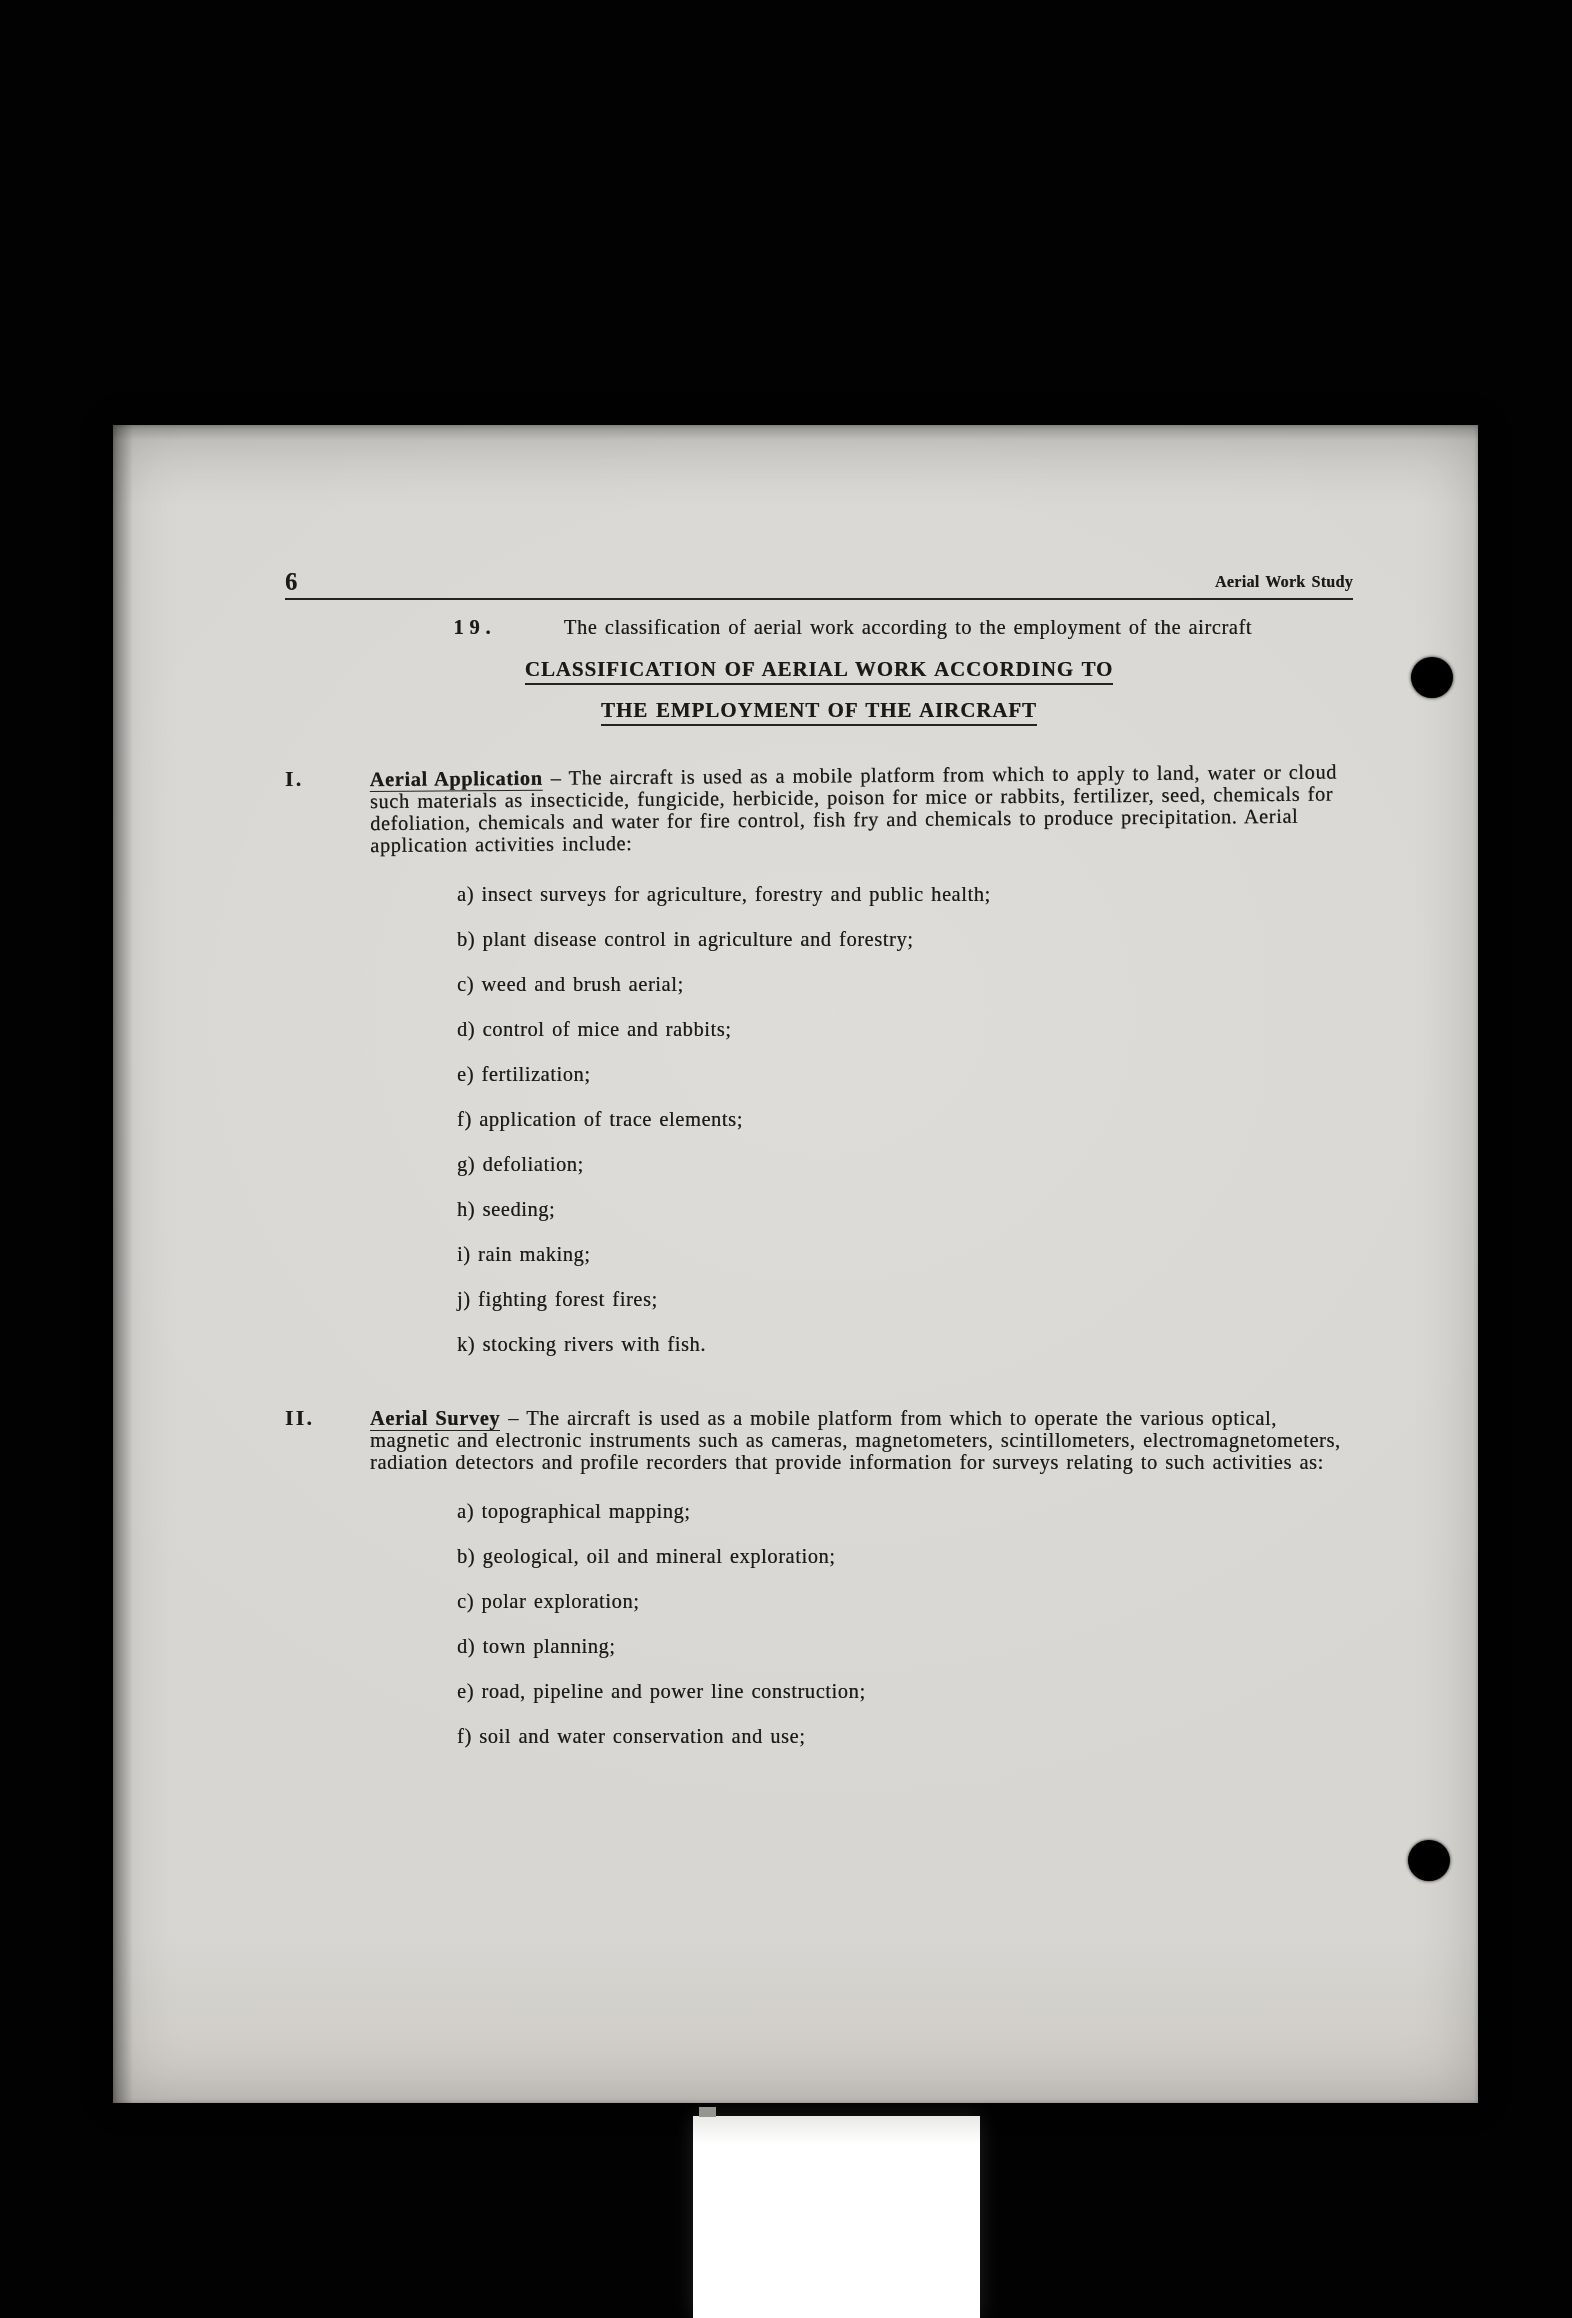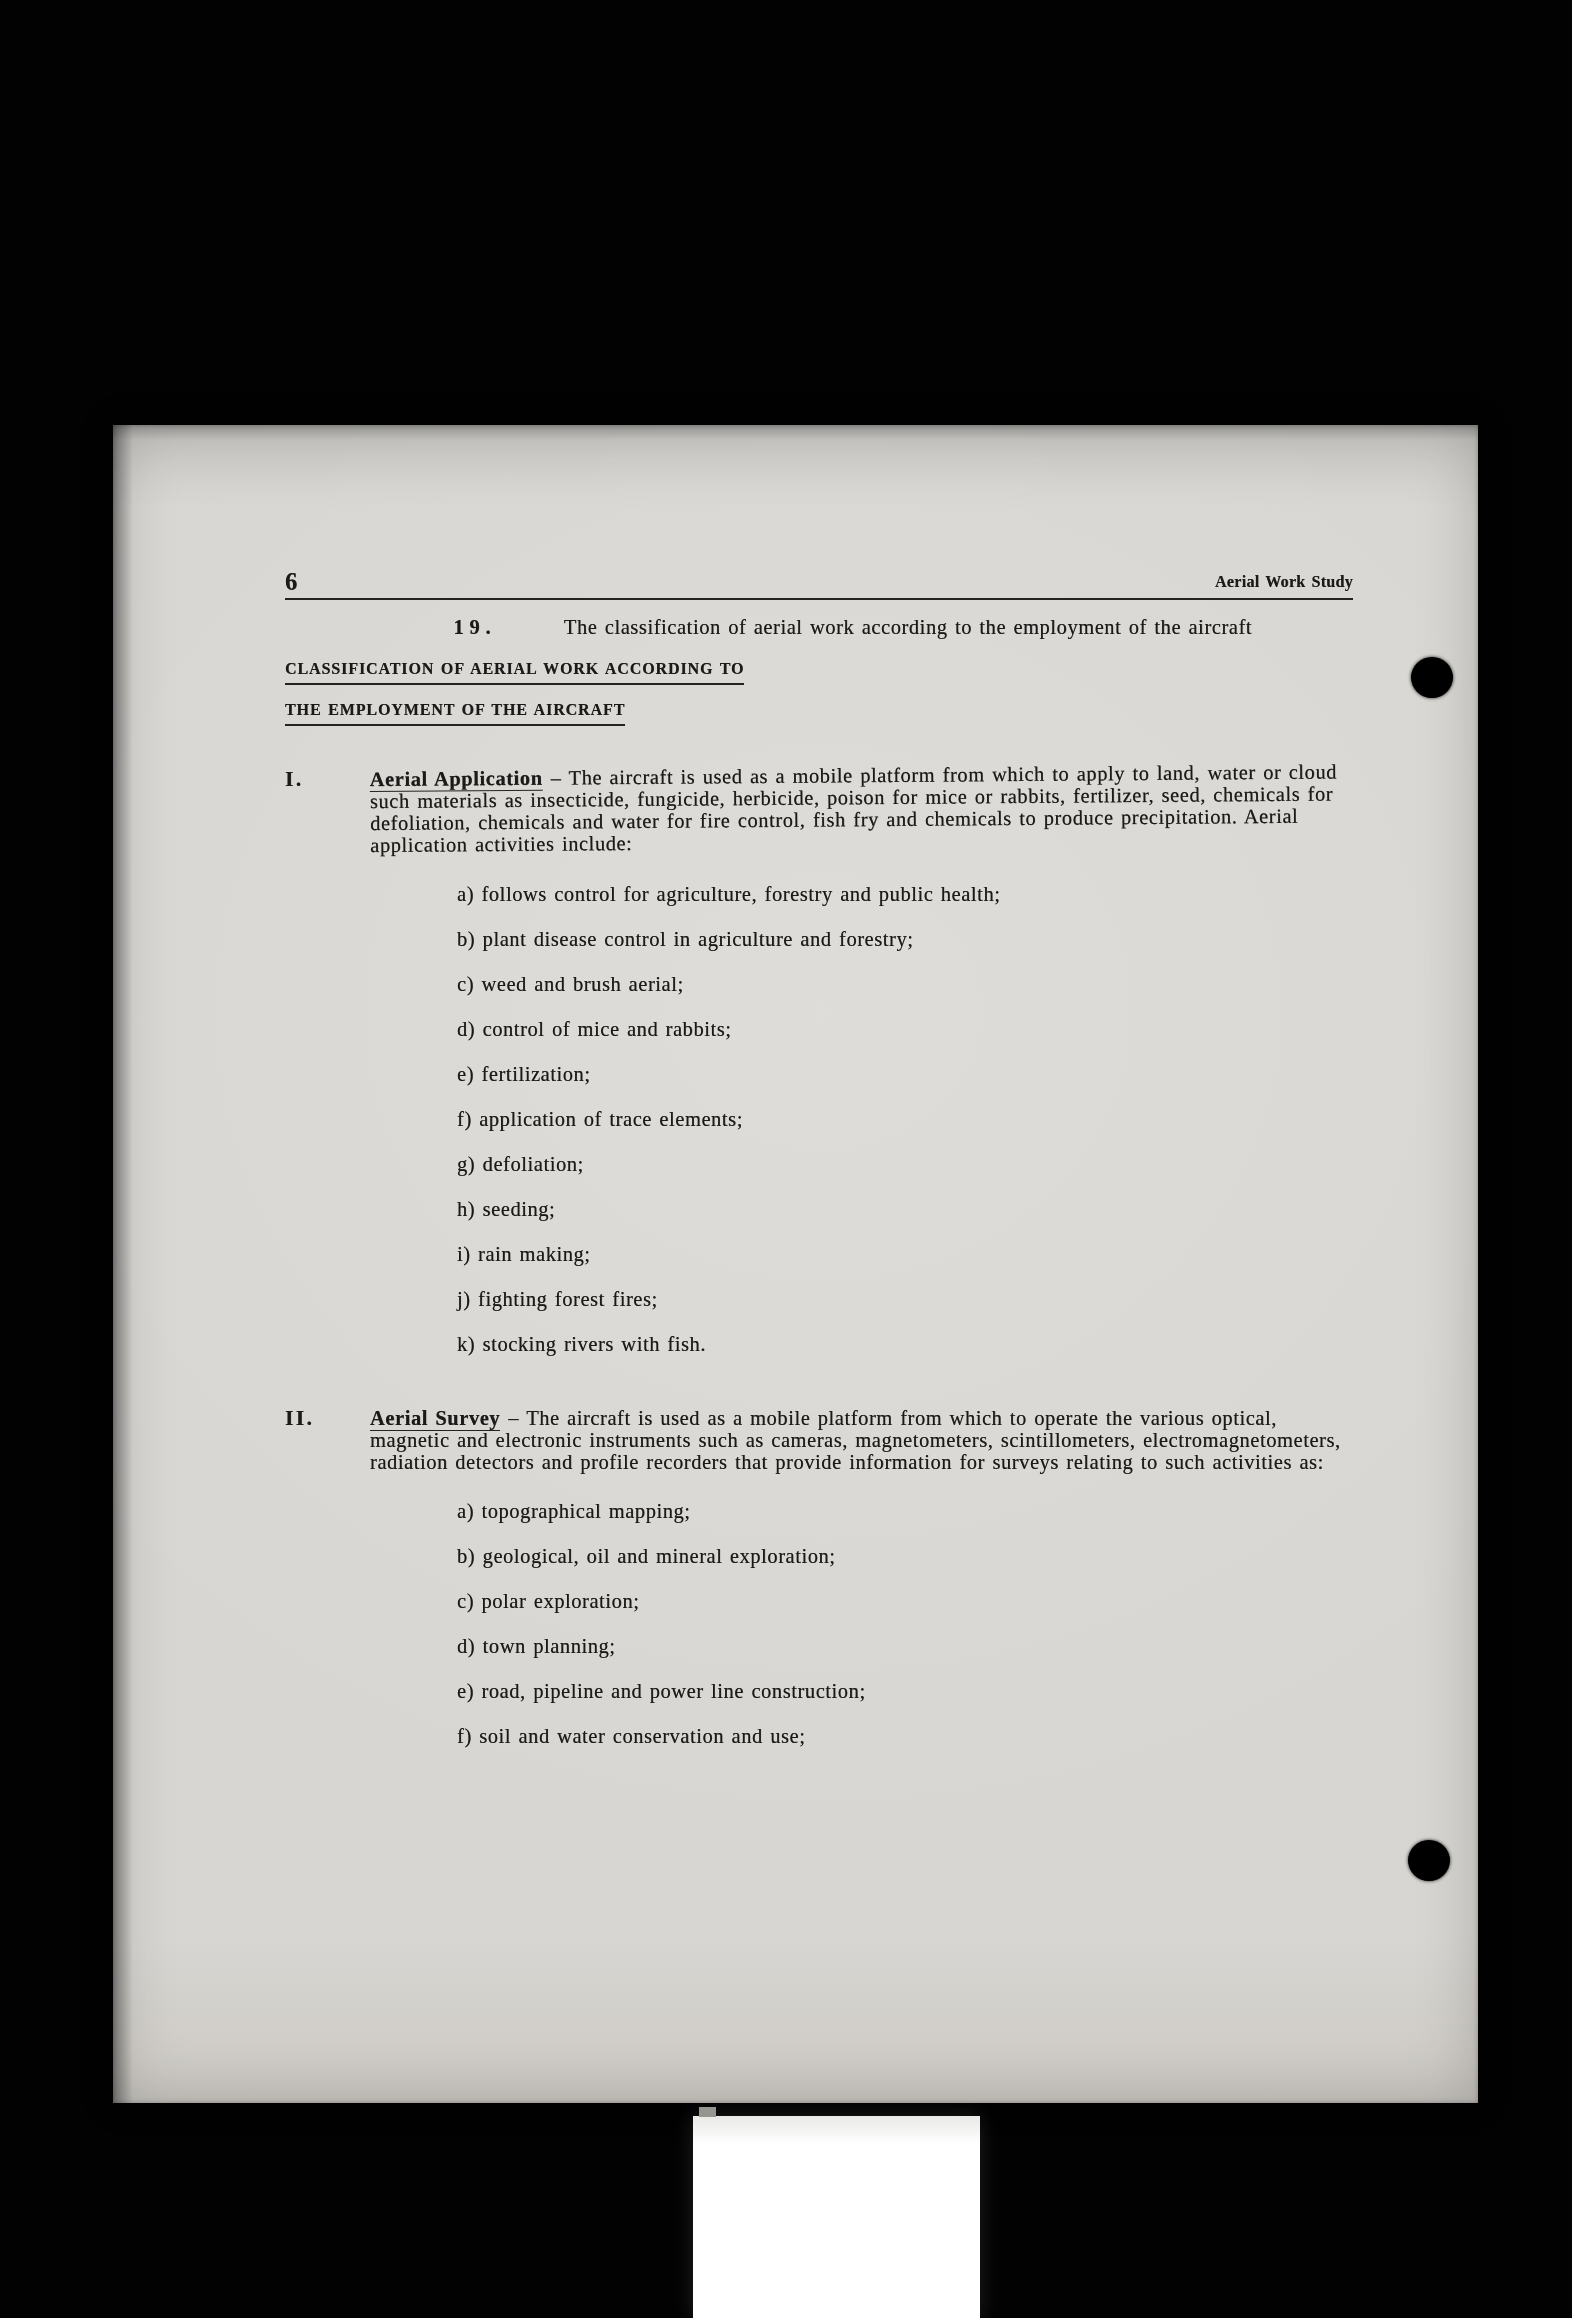--- a/index.html
+++ b/index.html
@@ -45,21 +45,21 @@
   .header-row { display:flex; justify-content:space-between; align-items:flex-end; }
   .page-number { font-size:24.5px; font-weight:bold; }
   .header-title { font-size:16px; font-weight:bold; letter-spacing:0.3px; }
   .header-rule { border-top:2.3px solid #24231f; margin-top:4.7px; }
 
   .p19 { margin-top:16.3px;text-align:center; }
   .p19-num { display:inline-block; width:178px; font-weight:bold; letter-spacing:5.8px; }
   .p19-l1 { display:inline; }
   .p19-l2 { display:block; font-weight:bold; letter-spacing:1.2px; }
 
-  .doc-title { font-weight:bold; font-size:16px; margin-top:20px; }
+  .doc-title { text-align:center; font-weight:bold; font-size:21px; margin-top:20px; }
   .doc-title + .doc-title { margin-top:14px; }
   .doc-title span { display:inline-block; border-bottom:2.3px solid #24231f; padding-bottom:2.9px; letter-spacing:0.9px; }
 
   .section { display:grid; grid-template-columns:85px 1fr; margin-top:42px; }
   .section-numeral { font-weight:bold; font-size:21.6px; letter-spacing:2.3px; }
   .section-para { }
   .tilt-a { transform:rotate(-0.45deg); transform-origin:0 50%; }
   .section-heading { font-weight:bold; border-bottom:1.7px solid #24231f; padding-bottom:1.2px; margin-right:8.2px; }
 
   .list { margin:27px 0 0 87px; }
@@ -105,21 +105,21 @@
       <div class="doc-title"><span>CLASSIFICATION OF AERIAL WORK ACCORDING TO</span></div>
       <div class="doc-title"><span>THE EMPLOYMENT OF THE AIRCRAFT</span></div>
 
       <div class="section section-1">
         <div class="section-numeral">I.</div>
         <div>
           <div class="section-para tilt-a">
             <span class="section-heading">Aerial Application</span><span>– The aircraft is used as a mobile platform from which to apply to land, water or cloud such materials as insecticide, fungicide, herbicide, poison for mice or rabbits, fertilizer, seed, chemicals for defoliation, chemicals and water for fire control, fish fry and chemicals to produce precipitation.  Aerial application activities include:</span>
           </div>
           <div class="list">
-            <div class="list-item">a) follows control for agriculture, forestry and public health;</div>
+            <div class="list-item">a) insect surveys for agriculture, forestry and public health;</div>
             <div class="list-item">b) plant disease control in agriculture and forestry;</div>
             <div class="list-item">c) weed and brush aerial;</div>
             <div class="list-item">d) control of mice and rabbits;</div>
             <div class="list-item">e) fertilization;</div>
             <div class="list-item">f) application of trace elements;</div>
             <div class="list-item">g) defoliation;</div>
             <div class="list-item">h) seeding;</div>
             <div class="list-item">i) rain making;</div>
             <div class="list-item">j) fighting forest fires;</div>
             <div class="list-item">k) stocking rivers with fish.</div>

